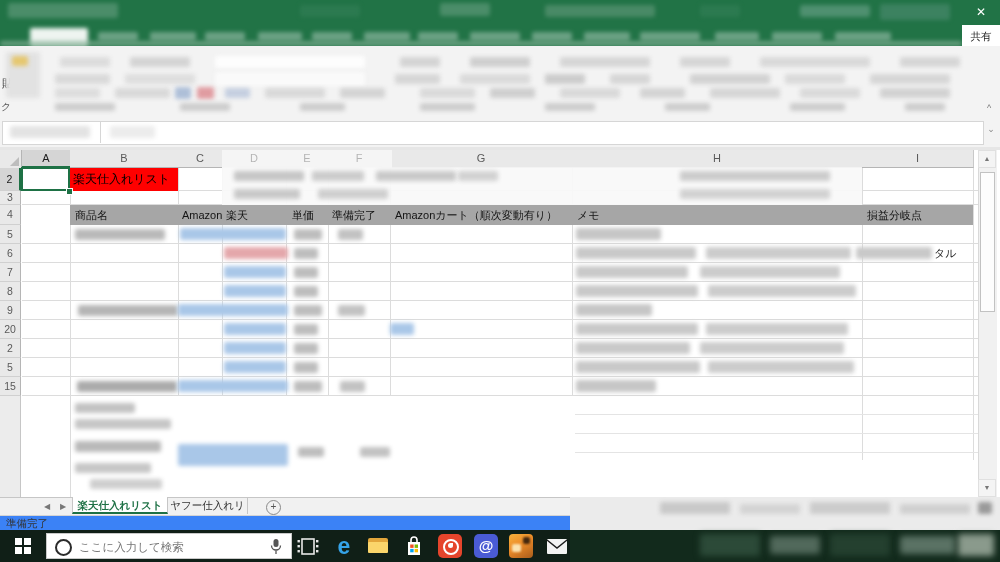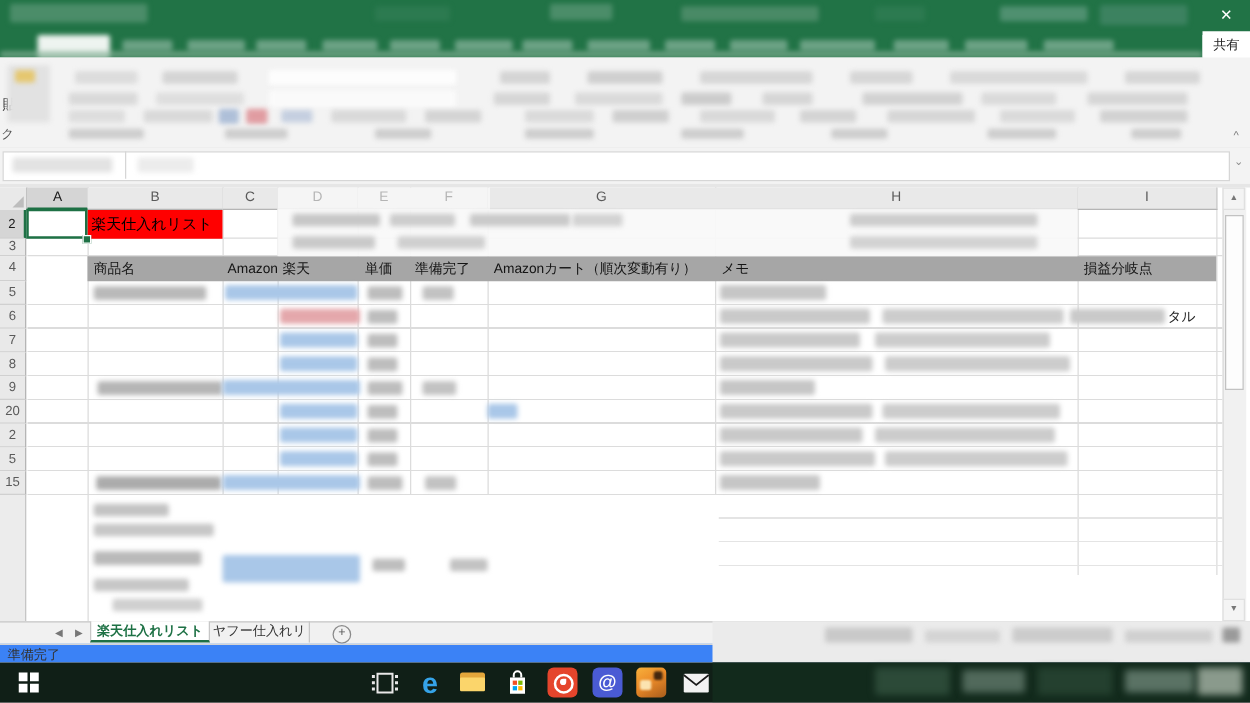--- a/index.html
+++ b/index.html
@@ -336,20 +336,29 @@
 
   <div class="abs taskbar"></div>
   <div class="abs startbtn">
     <span class="winlogo">
       <i style="left:0;top:0;"></i>
         <i style="left:9px;top:0;"></i>
       <i style="left:0;top:9px;"></i>
         <i style="left:9px;top:9px;"></i>
     </span>
   </div>
+  <div class="abs searchbox">
+    <span class="cortana"></span>
+    <input readonly="" placeholder="ここに入力して検索" style="">
+    <svg width="14" height="18" viewBox="0 0 14 18" style="position:absolute;right:8px;top:4px;">
+      <rect x="4.5" y="1" width="5" height="8" rx="2.5" fill="#555"></rect>
+      <path d="M2.5,7.5 a4.5,4.5 0 0 0 9,0" stroke="#555" stroke-width="1.3" fill="none"></path>
+      <line x1="7" y1="12.5" x2="7" y2="16" stroke="#555" stroke-width="1.3"></line>
+    </svg>
+  </div>
   <div class="abs tb-ic" style="left:294px;">
     <svg width="22" height="20" viewBox="0 0 22 20" style="margin-top:3px;">
       <rect x="5" y="2" width="12" height="15" fill="none" stroke="#e8e8e8" stroke-width="1.6"></rect>
       <rect x="0.5" y="3" width="2.4" height="2.4" fill="#e8e8e8"></rect>
         <rect x="0.5" y="8" width="2.4" height="2.4" fill="#e8e8e8"></rect>
         <rect x="0.5" y="13" width="2.4" height="2.4" fill="#e8e8e8"></rect>
       <rect x="19" y="3" width="2.4" height="2.4" fill="#e8e8e8"></rect>
         <rect x="19" y="8" width="2.4" height="2.4" fill="#e8e8e8"></rect>
         <rect x="19" y="13" width="2.4" height="2.4" fill="#e8e8e8"></rect>
     </svg>

